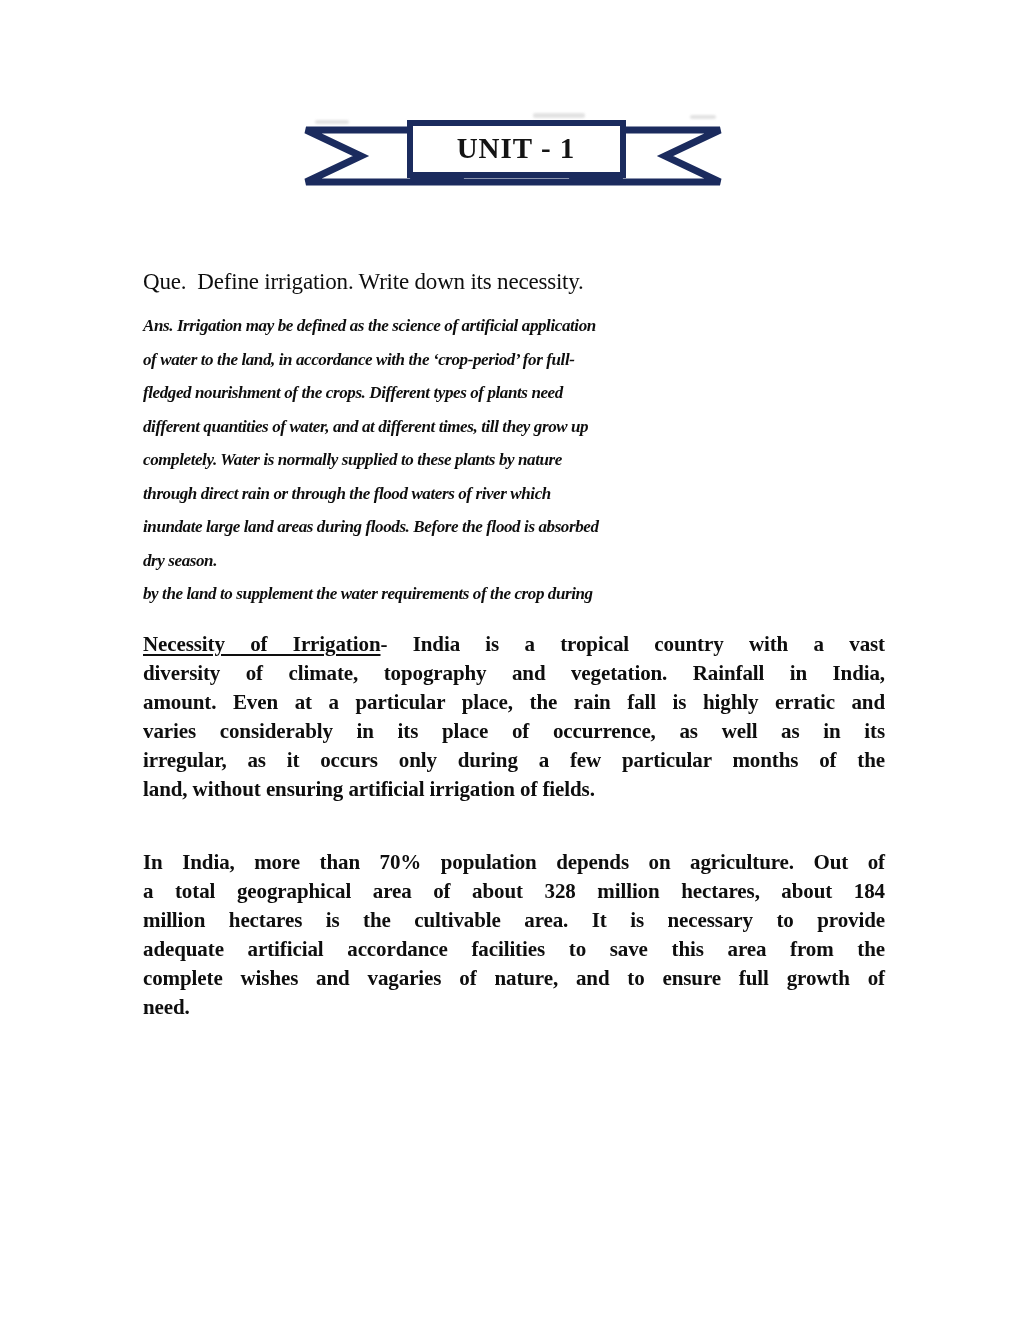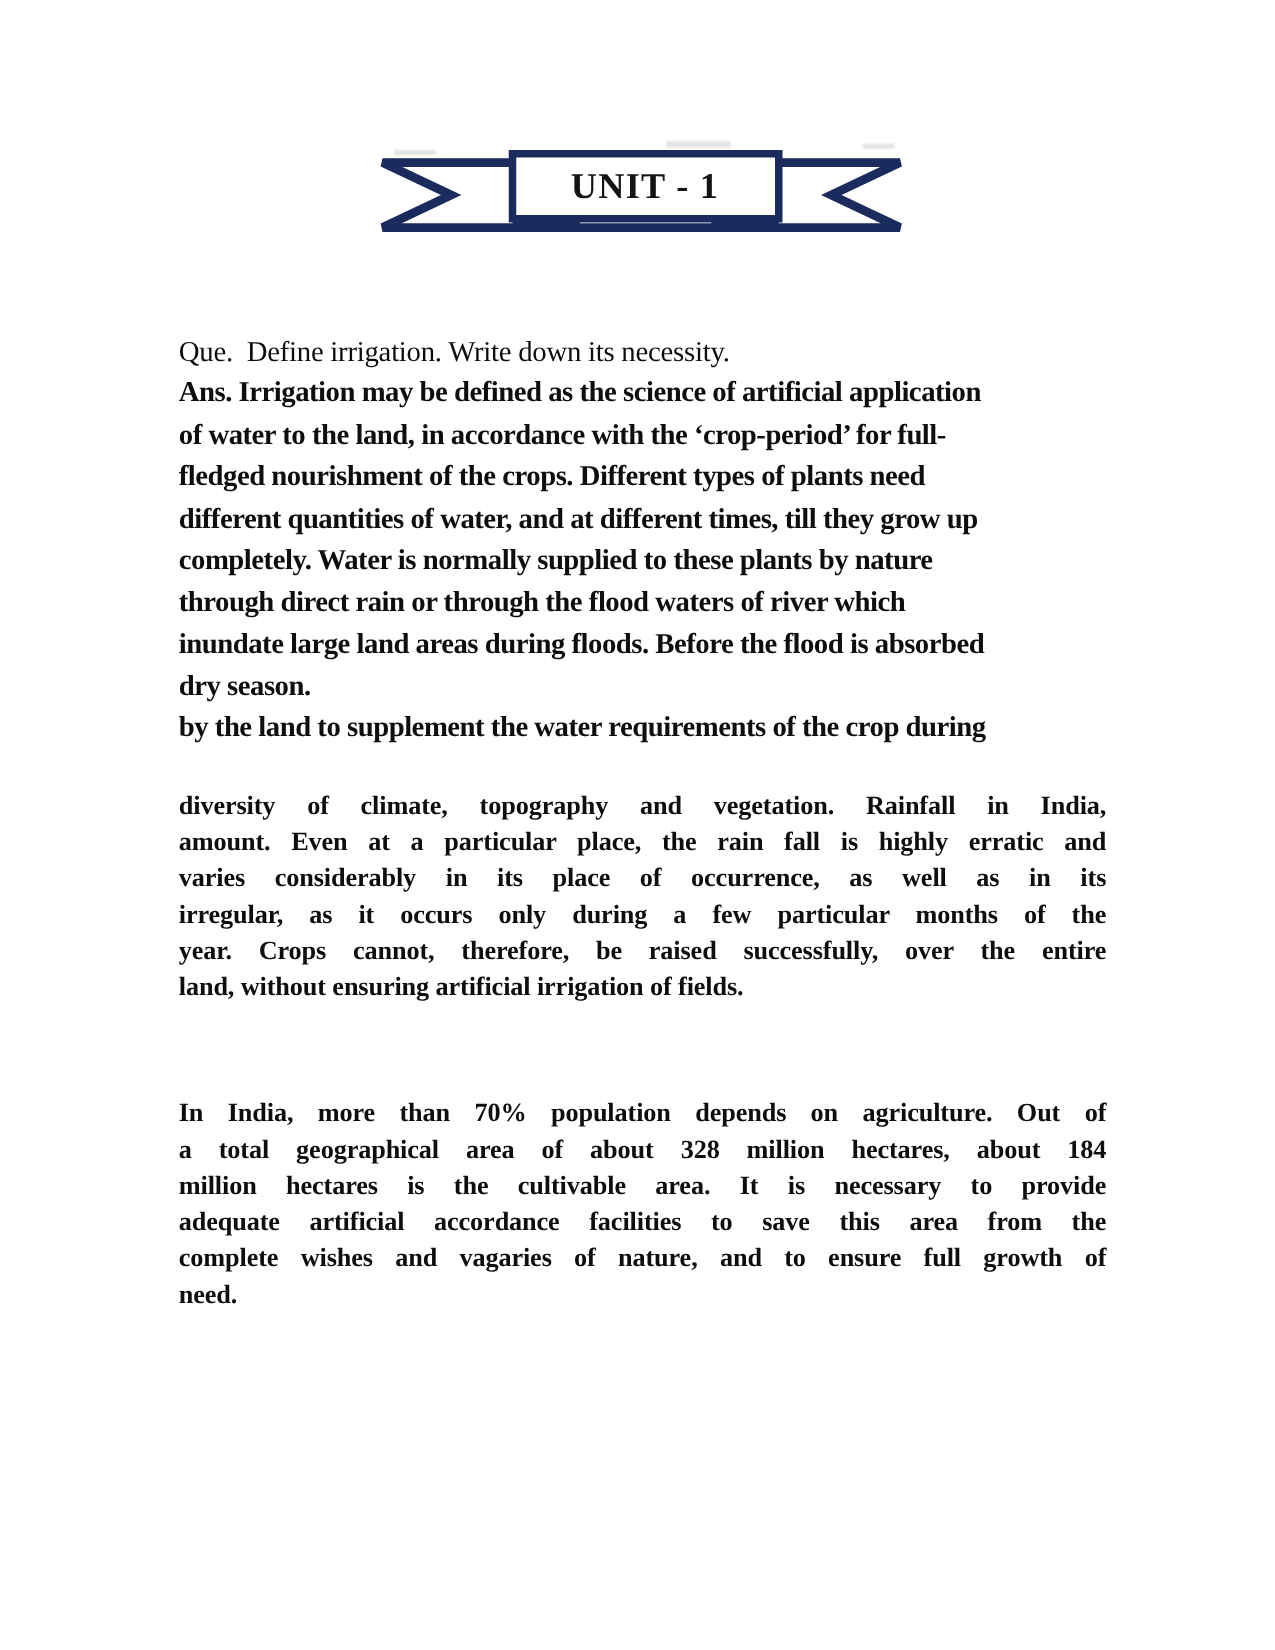--- a/index.html
+++ b/index.html
@@ -49,29 +49,30 @@
     width: 742px;
     font-size: 23px;
     font-weight: normal;
     letter-spacing: -0.2px;
     white-space: nowrap;
   }
   .para { position: absolute; left: 143px; width: 742px; font-weight: bold; }
   .para .line { min-height: 1em; }
 
   .p1 {
-    top: 297px;
-    font-size: 23px;
+    top: 309px;
+    font-size: 17px;
     line-height: 33.5px;
     letter-spacing: -0.4px;
+    font-style: italic;
   }
   .p1 .line { white-space: nowrap; }
 
   .p2 { top: 630px; font-size: 21px; line-height: 29px; letter-spacing: -0.1px; }
-  .p3 { top: 876px; font-size: 21px; line-height: 29px; letter-spacing: -0.1px; }
+  .p3 { top: 848px; font-size: 21px; line-height: 29px; letter-spacing: -0.1px; }
 
   .jline {
     text-align: justify;
     text-align-last: justify;
   }
   .uline {
     text-decoration: underline;
     text-decoration-thickness: 2px;
     text-underline-offset: 3px;
   }
@@ -125,25 +126,25 @@
     <div class="line">fledged nourishment of the crops. Different types of plants need</div>
     <div class="line">different quantities of water, and at different times, till they grow up</div>
     <div class="line">completely. Water is normally supplied to these plants by nature</div>
     <div class="line">through direct rain or through the flood waters of river which</div>
     <div class="line">inundate large land areas during floods. Before the flood is absorbed</div>
     <div class="line">dry season.</div>
     <div class="line">by the land to supplement the water requirements of the crop during</div>
   </div>
 
   <div class="para p2">
+    <div class="line jline"><span class="uline">Necessity of Irrigation</span><span>- India is a tropical country with a vast</span></div>
     <div class="line jline">diversity of climate, topography and vegetation. Rainfall in India,</div>
     <div class="line jline">amount. Even at a particular place, the rain fall is highly erratic and</div>
     <div class="line jline">varies considerably in its place of occurrence, as well as in its</div>
     <div class="line jline">irregular, as it occurs only during a few particular months of the</div>
-    <div class="line jline">year. Crops cannot, therefore, be raised successfully, over the entire</div>
     <div class="line">land, without ensuring artificial irrigation of fields.</div>
   </div>
 
   <div class="para p3">
     <div class="line jline">In India, more than 70% population depends on agriculture. Out of</div>
     <div class="line jline">a total geographical area of about 328 million hectares, about 184</div>
     <div class="line jline">million hectares is the cultivable area. It is necessary to provide</div>
     <div class="line jline">adequate artificial accordance facilities to save this area from the</div>
     <div class="line jline">complete wishes and vagaries of nature, and to ensure full growth of</div>
     <div class="line">need.</div>

